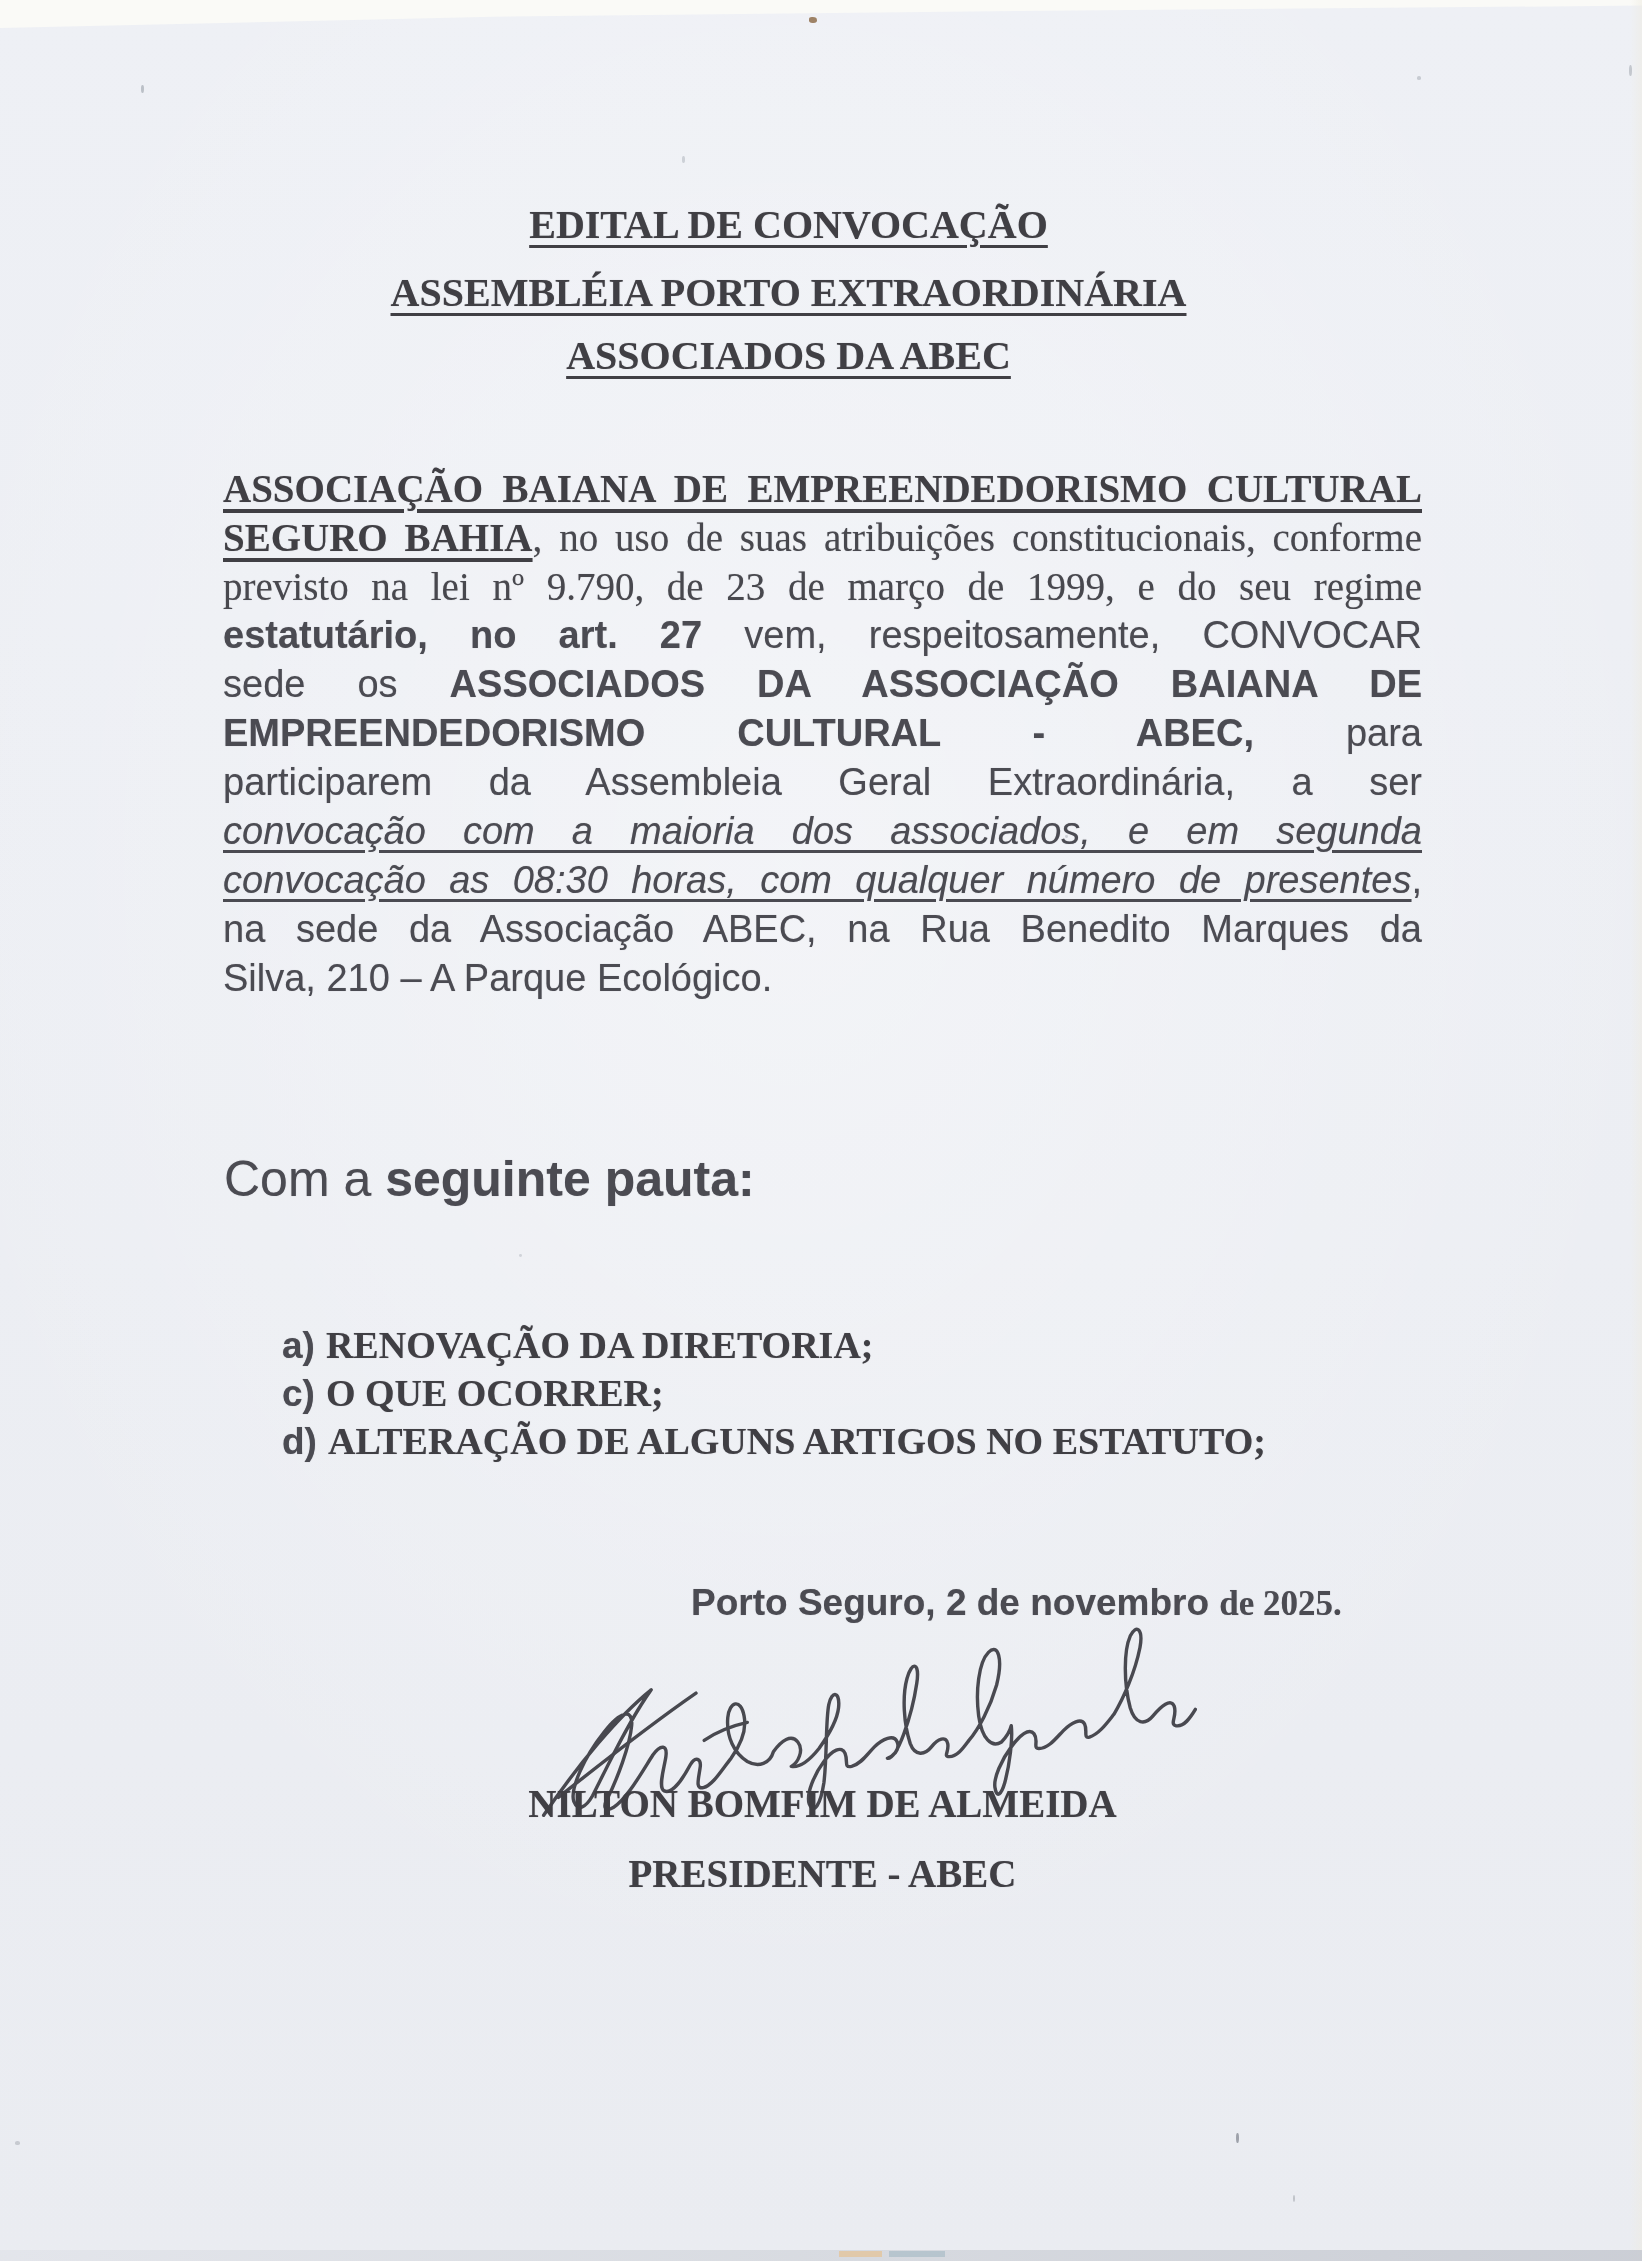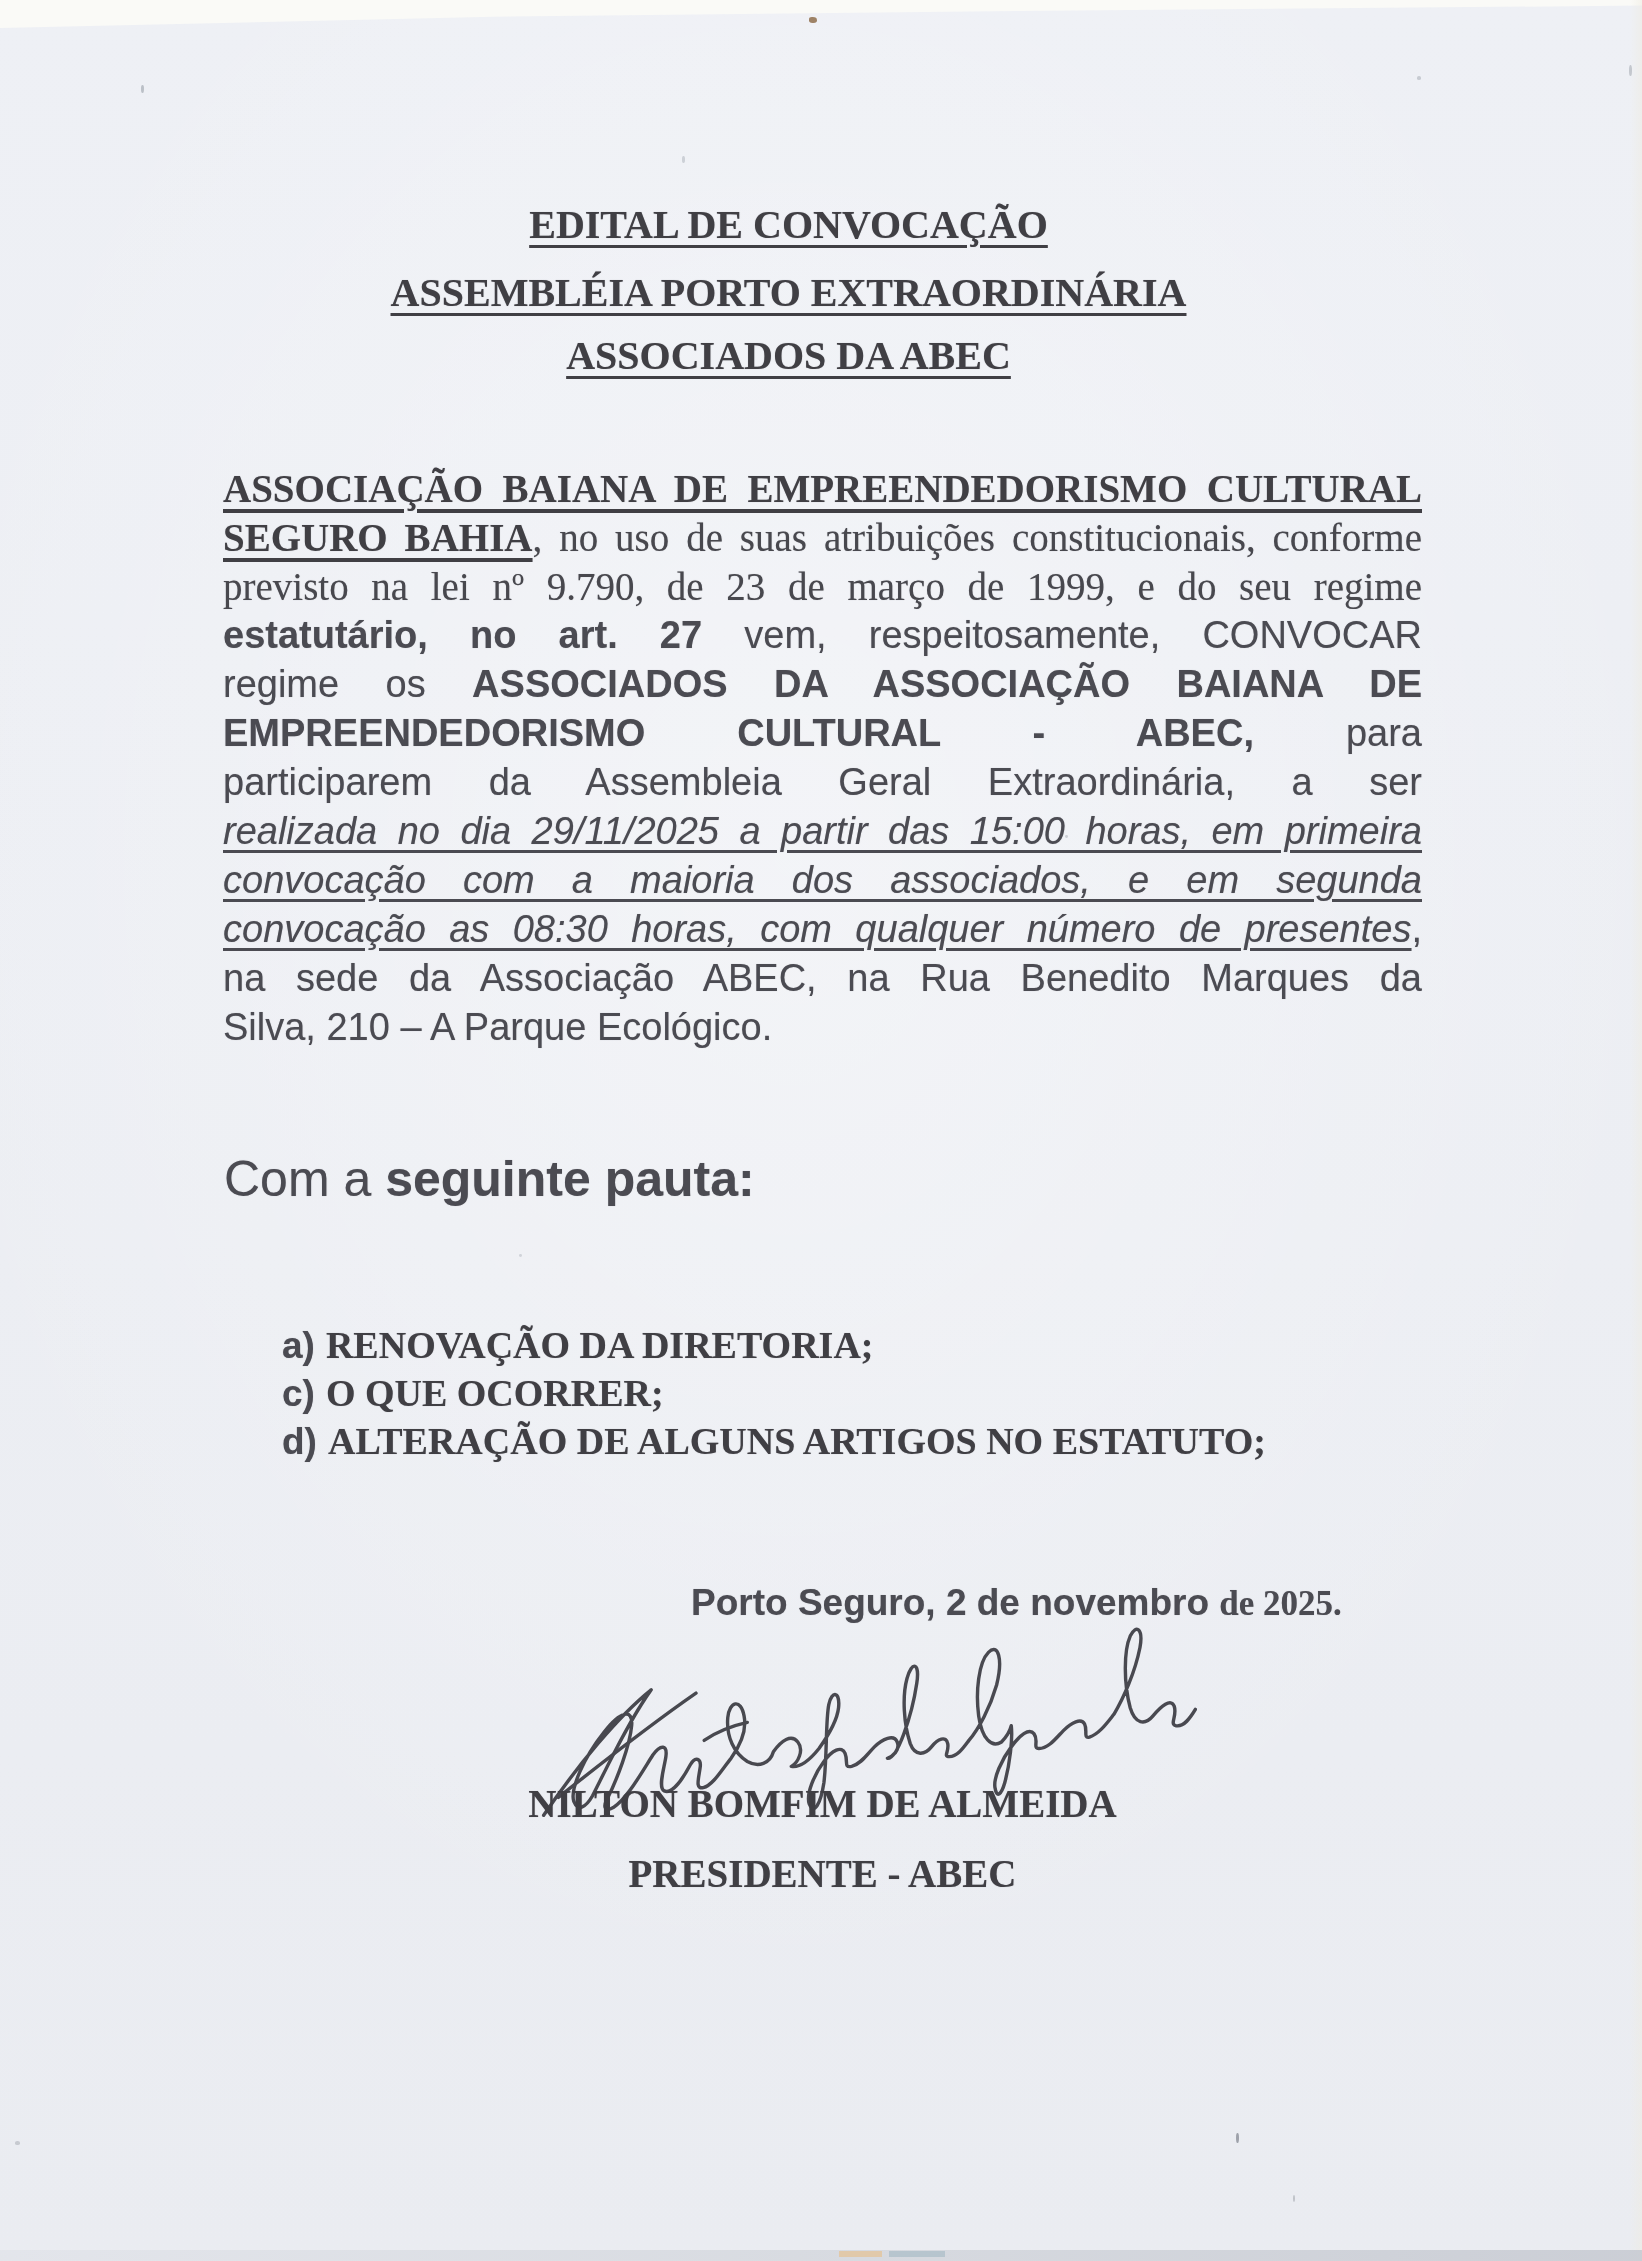--- a/index.html
+++ b/index.html
@@ -168,24 +168,23 @@
     <div class="title-line title-1">EDITAL DE CONVOCAÇÃO</div>
     <div class="title-line title-2">ASSEMBLÉIA PORTO EXTRAORDINÁRIA</div>
     <div class="title-line title-3">ASSOCIADOS DA ABEC</div>
   </div>
 
   <div class="paragraph">
       <div class="pline"><span class="seg-bsu">ASSOCIAÇÃO BAIANA DE EMPREENDEDORISMO CULTURAL</span></div>
       <div class="pline"><span class="seg-bsu">SEGURO BAHIA</span><span class="seg-sr">, no uso de suas atribuições constitucionais, conforme</span></div>
       <div class="pline"><span class="seg-sr">previsto na lei nº 9.790, de 23 de março de 1999, e do seu regime</span></div>
       <div class="pline"><span class="seg-sb">estatutário, no art. 27</span><span class="seg-s"> vem, respeitosamente, CONVOCAR</span></div>
-      <div class="pline"><span class="seg-s">regime os </span><span class="seg-sb">ASSOCIADOS DA ASSOCIAÇÃO BAIANA DE</span></div>
+      <div class="pline"><span class="seg-s">sede os </span><span class="seg-sb">ASSOCIADOS DA ASSOCIAÇÃO BAIANA DE</span></div>
       <div class="pline"><span class="seg-sb">EMPREENDEDORISMO CULTURAL - ABEC,</span><span class="seg-s"> para</span></div>
       <div class="pline"><span class="seg-s">participarem da Assembleia Geral Extraordinária, a ser</span></div>
-      <div class="pline"><span class="seg-siu">realizada no dia 29/11/2025 a partir das 15:00 horas, em primeira</span></div>
       <div class="pline"><span class="seg-siu">convocação com a maioria dos associados, e em segunda</span></div>
       <div class="pline"><span class="seg-siu">convocação as 08:30 horas, com qualquer número de presentes</span><span class="seg-s">,</span></div>
       <div class="pline"><span class="seg-s">na sede da Associação ABEC, na Rua Benedito Marques da</span></div>
       <div class="pline no-just"><span class="seg-s">Silva, 210 – A Parque Ecológico.</span></div>
     </div>
 
   <div class="pauta"><span>Com a </span><span class="bold">seguinte pauta:</span></div>
 
   <div class="agenda">
     <div class="agenda-item"><span class="agenda-marker">a)</span><span class="agenda-text">RENOVAÇÃO DA DIRETORIA;</span></div>

